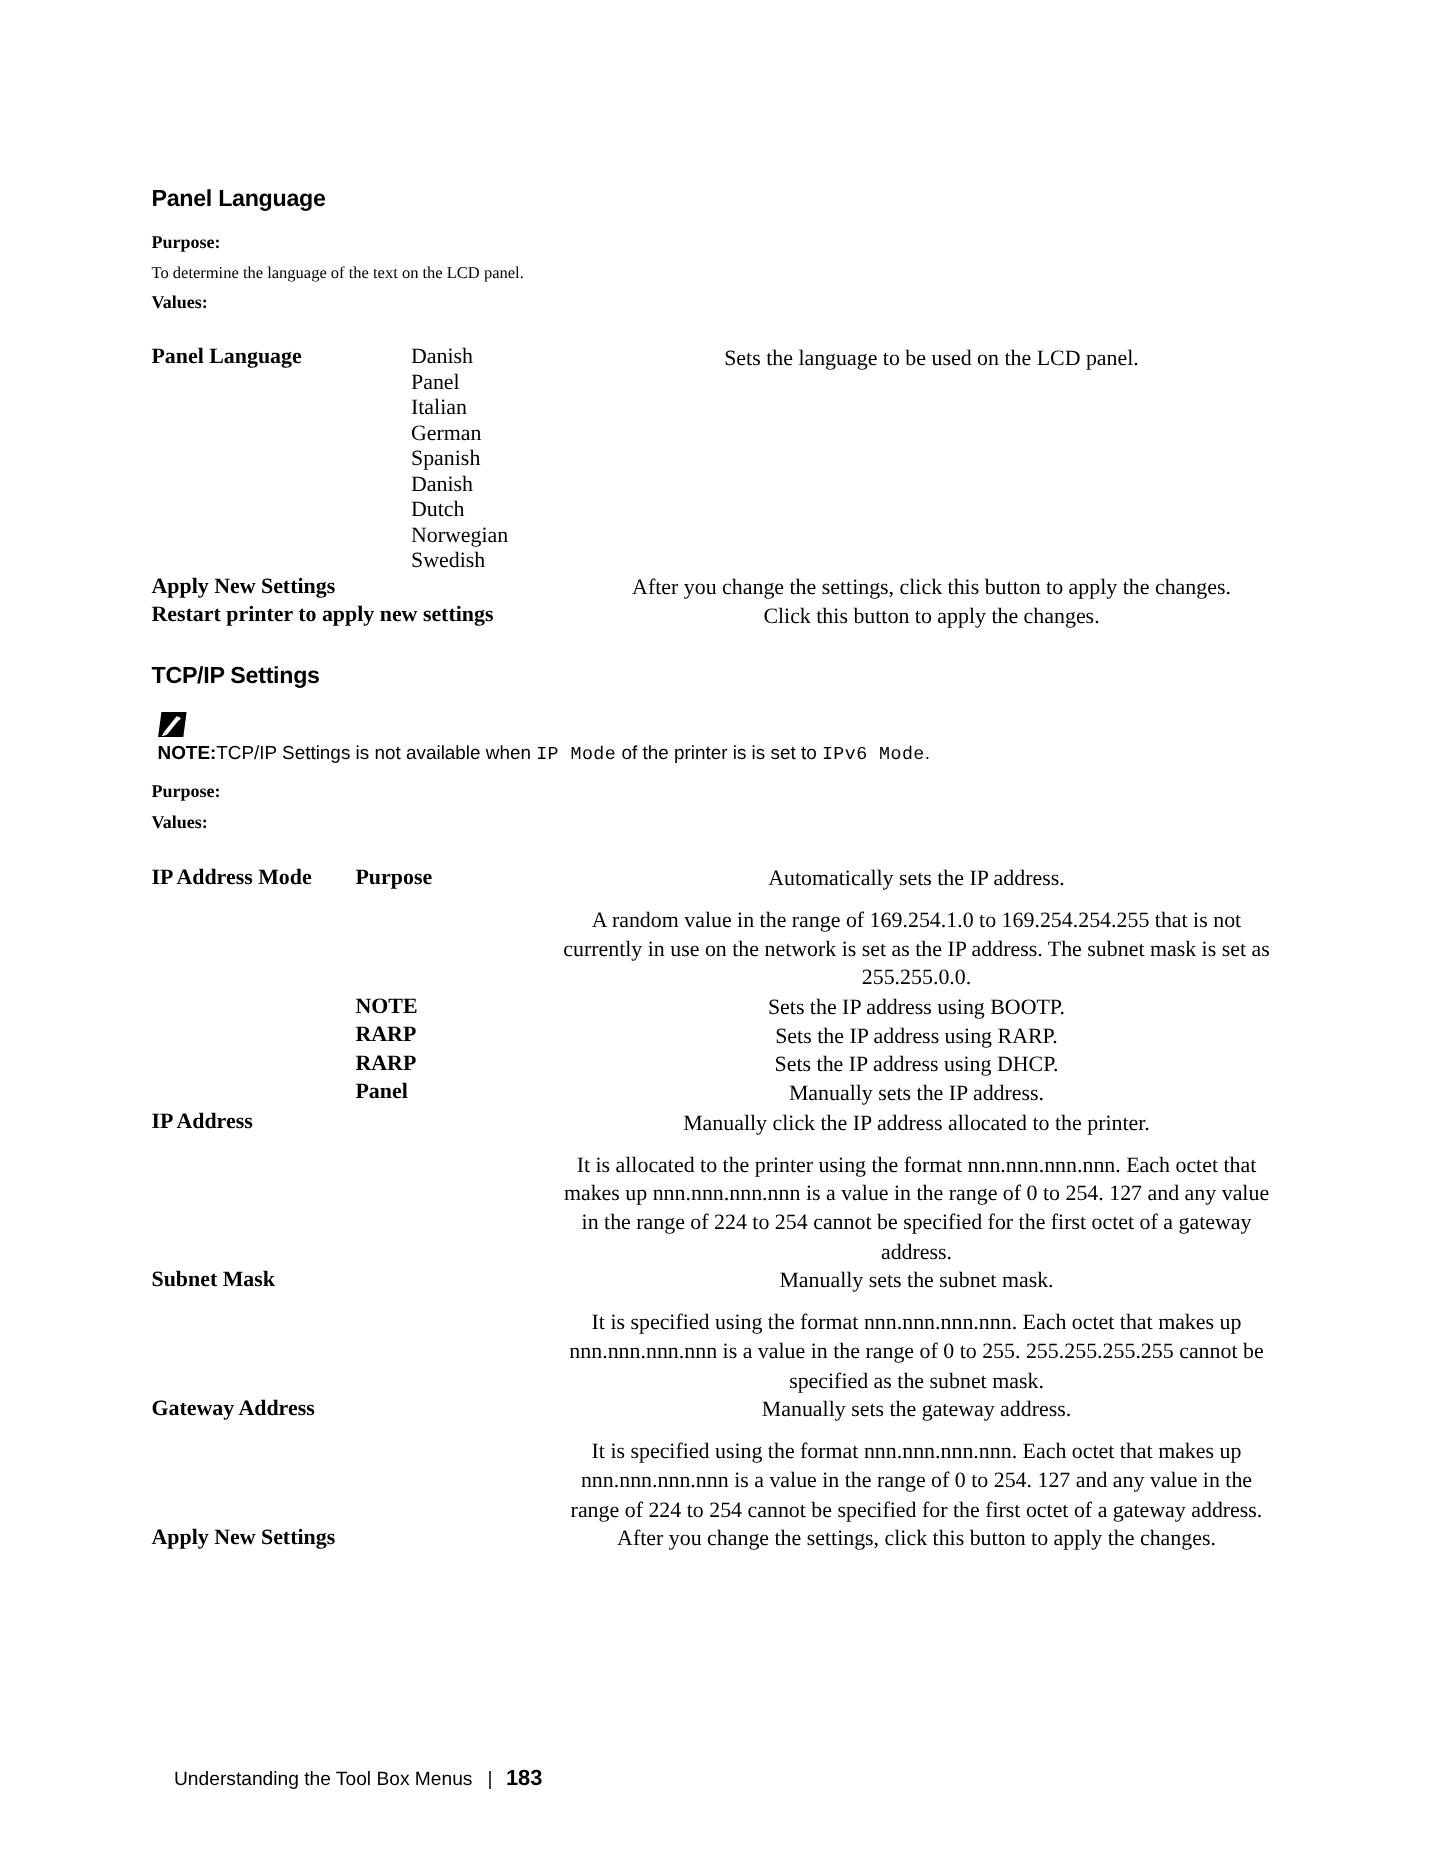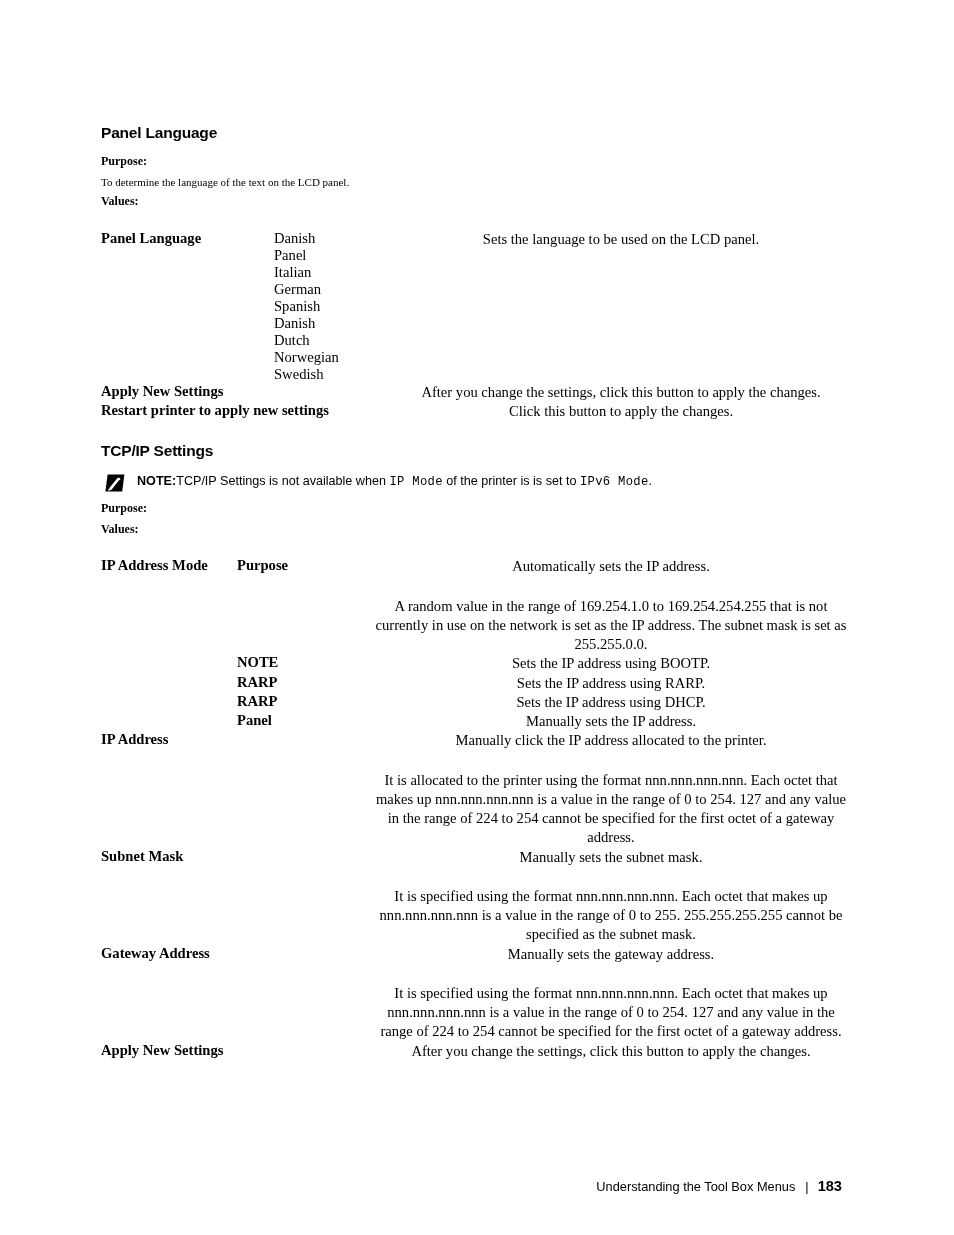--- a/index.html
+++ b/index.html
@@ -58,20 +58,21 @@
   }
   .spacer-14 { height: 14px; }
   .spacer-20 { height: 20px; }
 
   
   .note-row {
     display: flex;
     align-items: flex-start;
     margin: 6px 0 10px 0;
     padding-left: 4px;
+    flex-direction: column;
   }
   .note-icon {
     width: 20px;
     height: 18px;
     flex: 0 0 20px;
     margin-right: 12px;
     margin-top: 1px;
   }
   .note-text {
     font-family: "Liberation Sans", sans-serif;
@@ -122,45 +123,44 @@
   .bold-cell {
     font-weight: bold;
   }
   .desc-cell {
     line-height: 1.32;
   }
   .desc-cell p {
     margin: 0 0 0 0;
   }
   .desc-cell p + p {
-    margin-top: 20px;
+    margin-top: 9px;
   }
 
   
   .t1-c1 { width: 173px; }
   .t1-c2 { width: 116px; }
   .t1-c3 { width: 462px; }
 
   
   .t2-c1 { width: 136px; }
   .t2-c2 { width: 133px; }
   .t2-c3 { width: 482px; }
 
   
   .sub-rule-cell {
     border-top: 1px solid #000;
   }
 
   
   .footer {
     position: absolute;
-    left: 91px;
+    left: 116px;
     top: 1178px;
     width: 751px;
-    text-align: right;
     font-family: "Liberation Sans", sans-serif;
     font-size: 12.8px;
     color: #000;
     white-space: nowrap;
   }
   .footer .sep {
     display: inline-block;
     margin: 0 9px 0 10px;
     color: #000;
   }

